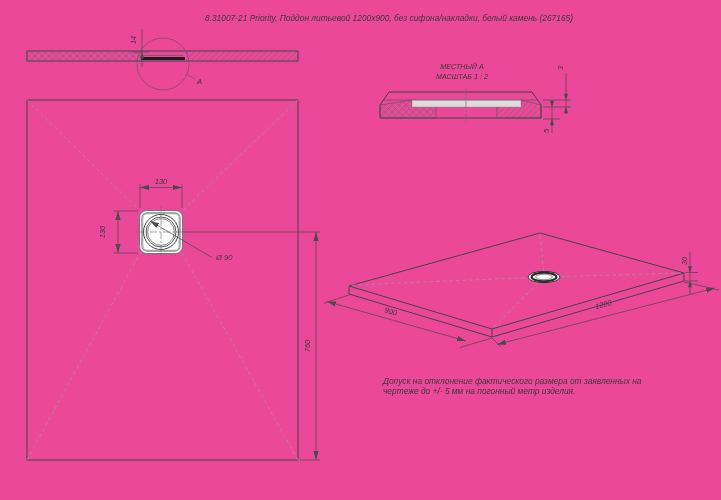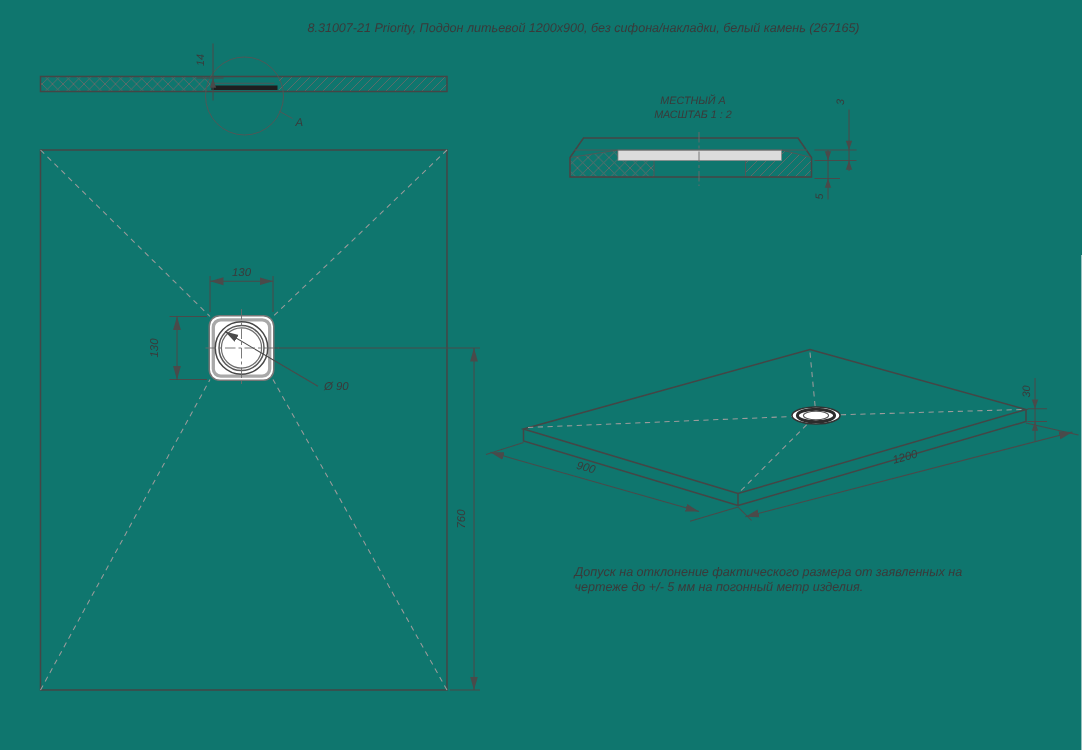--- a/index.html
+++ b/index.html
@@ -7,21 +7,21 @@
     padding: 0;
     background: #ffffff;
     width: 721px;
     height: 500px;
     overflow: hidden;
   }
   .canvas-wrap {
     position: relative;
     width: 721px;
     height: 500px;
-    background: #0f766e;
+    background: #ec4899;
   }
   svg { display: block; }
   text {
     font-family: "Liberation Sans", sans-serif;
     font-style: italic;
     fill: #3a3a3a;
   }
   .t-title { font-size: 8.4px; }
   .t-dim   { font-size: 7.6px; }
   .t-small { font-size: 7.2px; }

